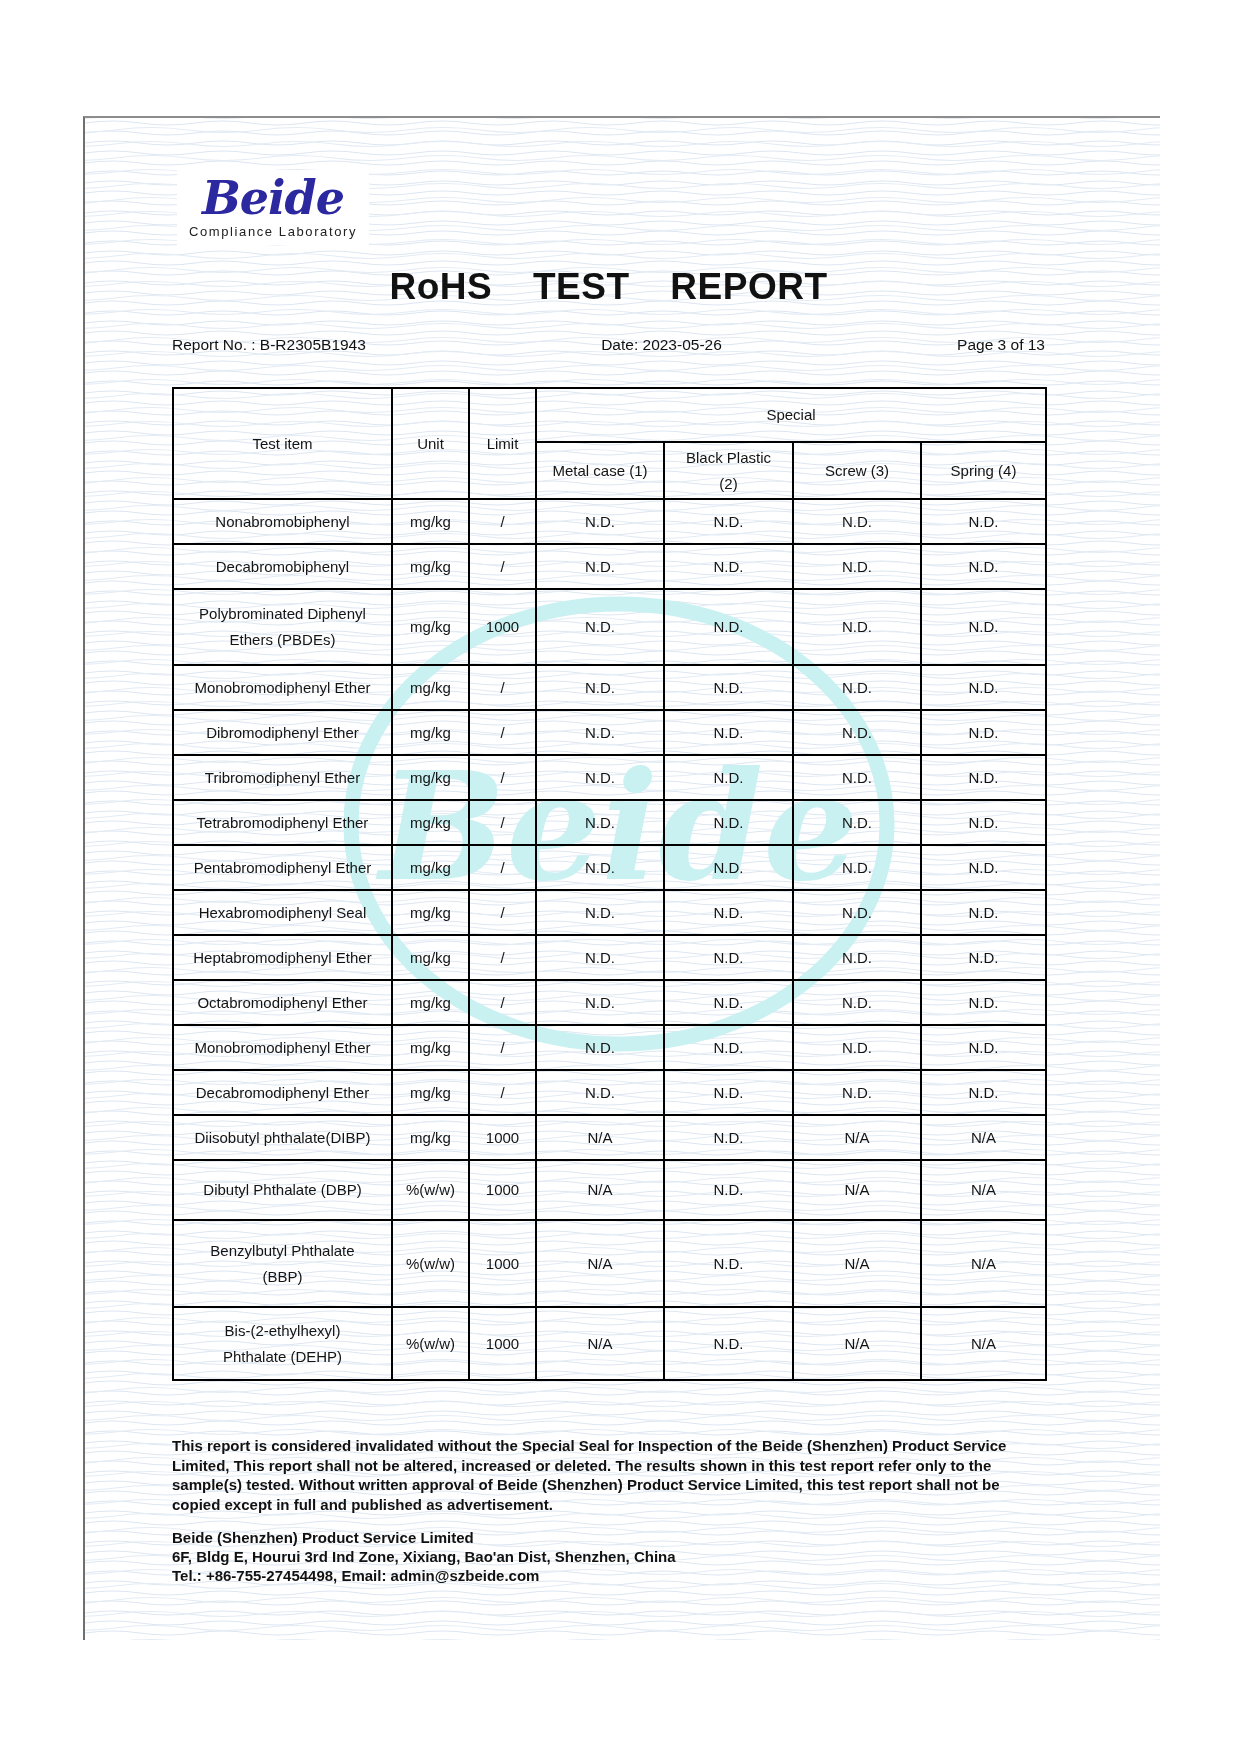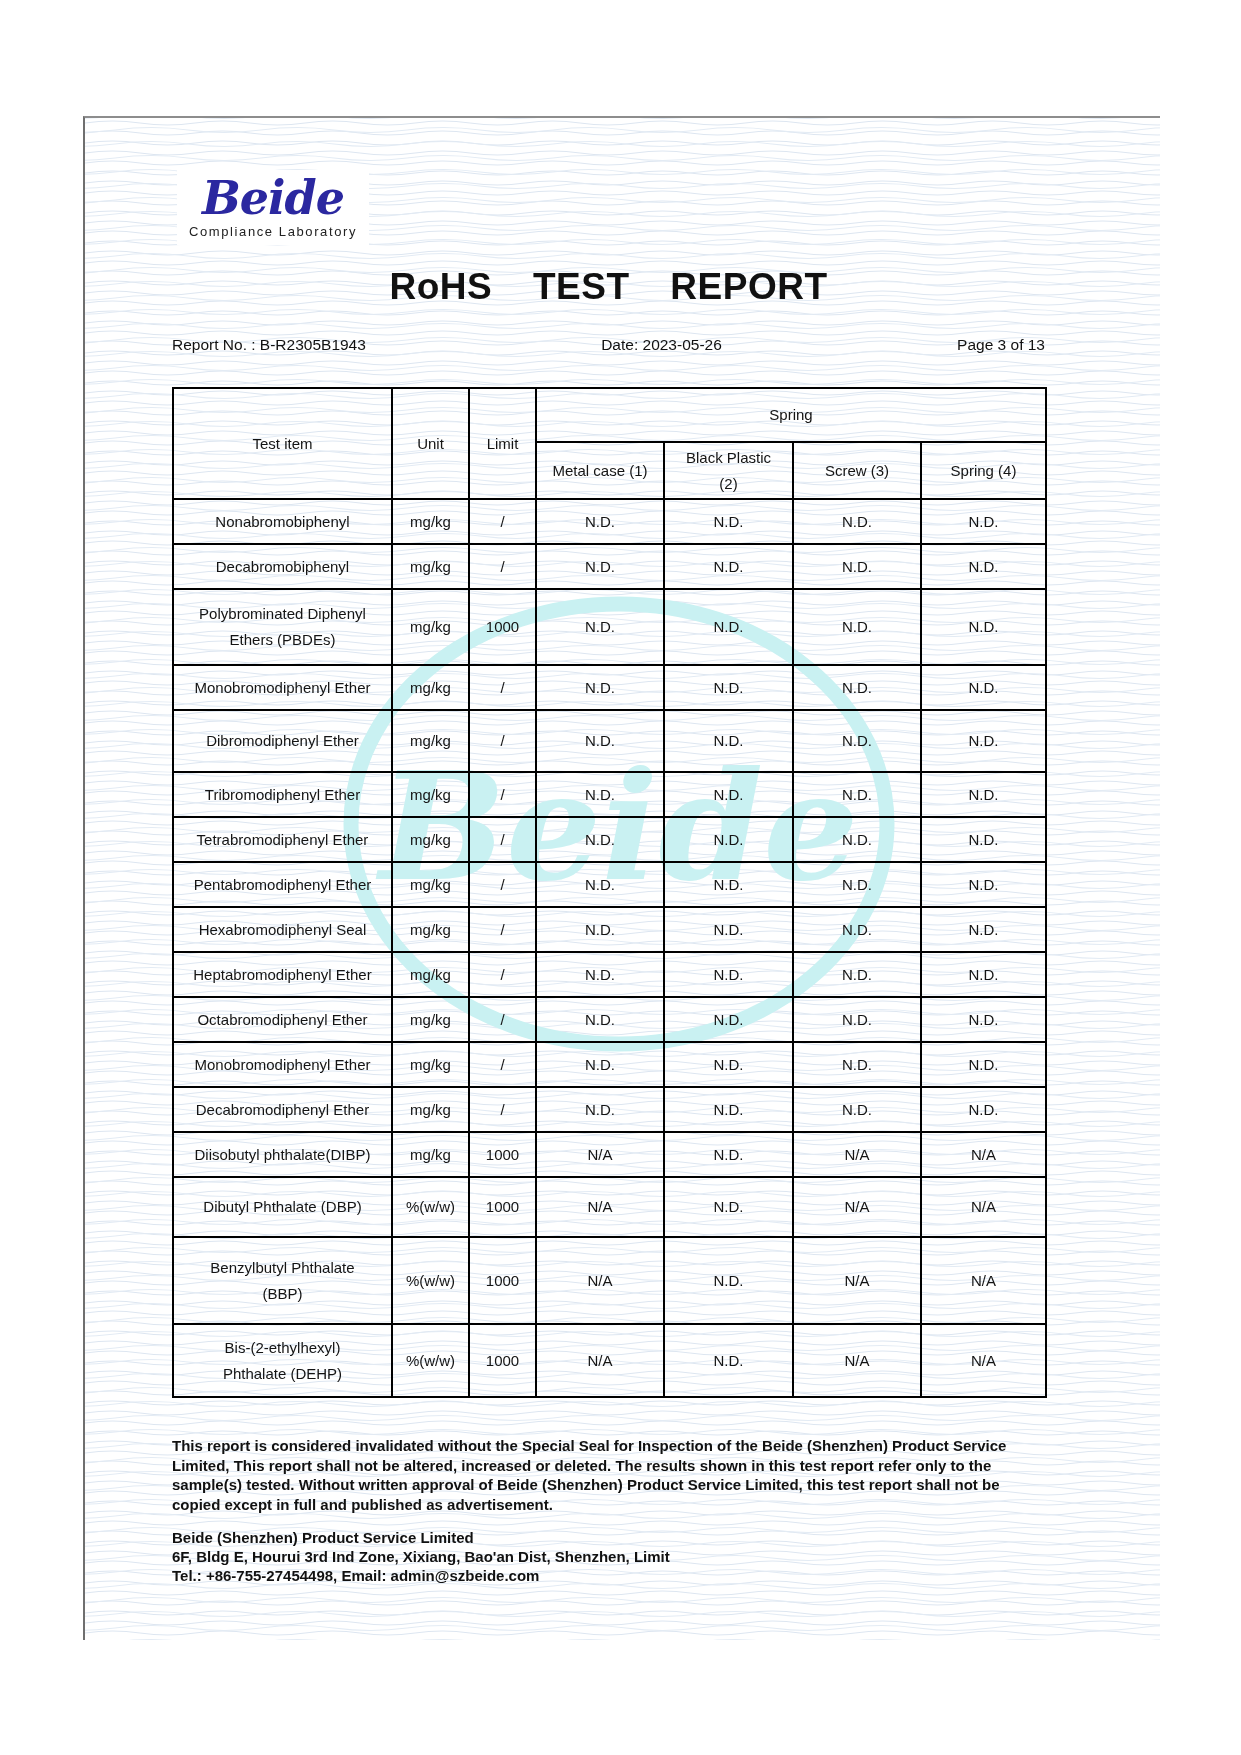--- a/index.html
+++ b/index.html
@@ -124,21 +124,21 @@
         <col style="width:128px">
           <col style="width:129px">
           <col style="width:128px">
           <col style="width:125px">
       </colgroup>
       <thead>
         <tr style="height:54px">
           <th rowspan="2">Test item</th>
           <th rowspan="2">Unit</th>
           <th rowspan="2">Limit</th>
-          <th colspan="4">Spring</th>
+          <th colspan="4">Special</th>
         </tr>
         <tr style="height:57px">
           <th>Metal case (1)</th>
           <th>Black Plastic
 (2)</th>
           <th>Screw (3)</th>
           <th>Spring (4)</th>
         </tr>
       </thead>
       <tbody id="table-body">
@@ -172,21 +172,21 @@
           </tr>
           <tr style="height: 45px;">
             <td>Monobromodiphenyl Ether</td>
             <td>mg/kg</td>
             <td>/</td>
             <td>N.D.</td>
             <td>N.D.</td>
             <td>N.D.</td>
             <td>N.D.</td>
           </tr>
-          <tr style="height: 62px;">
+          <tr style="height: 45px;">
             <td>Dibromodiphenyl Ether</td>
             <td>mg/kg</td>
             <td>/</td>
             <td>N.D.</td>
             <td>N.D.</td>
             <td>N.D.</td>
             <td>N.D.</td>
           </tr>
           <tr style="height: 45px;">
             <td>Tribromodiphenyl Ether</td>
@@ -298,18 +298,18 @@
             <td>N/A</td>
             <td>N/A</td>
           </tr>
         </tbody>
     </table>
 
     <div class="footer-note">This report is considered invalidated without the Special Seal for Inspection of the Beide (Shenzhen) Product Service Limited, This report shall not be altered, increased or deleted. The results shown in this test report refer only to the sample(s) tested. Without written approval of Beide (Shenzhen) Product Service Limited, this test report shall not be copied except in full and published as advertisement.</div>
 
     <div class="company">
       <div>Beide (Shenzhen) Product Service Limited</div>
-      <div>6F, Bldg E, Hourui 3rd Ind Zone, Xixiang, Bao'an Dist, Shenzhen, Limit</div>
+      <div>6F, Bldg E, Hourui 3rd Ind Zone, Xixiang, Bao'an Dist, Shenzhen, China</div>
       <div>Tel.: +86-755-27454498, Email: admin@szbeide.com</div>
     </div>
 
   </div>
 </div>
 
 </body></html>

